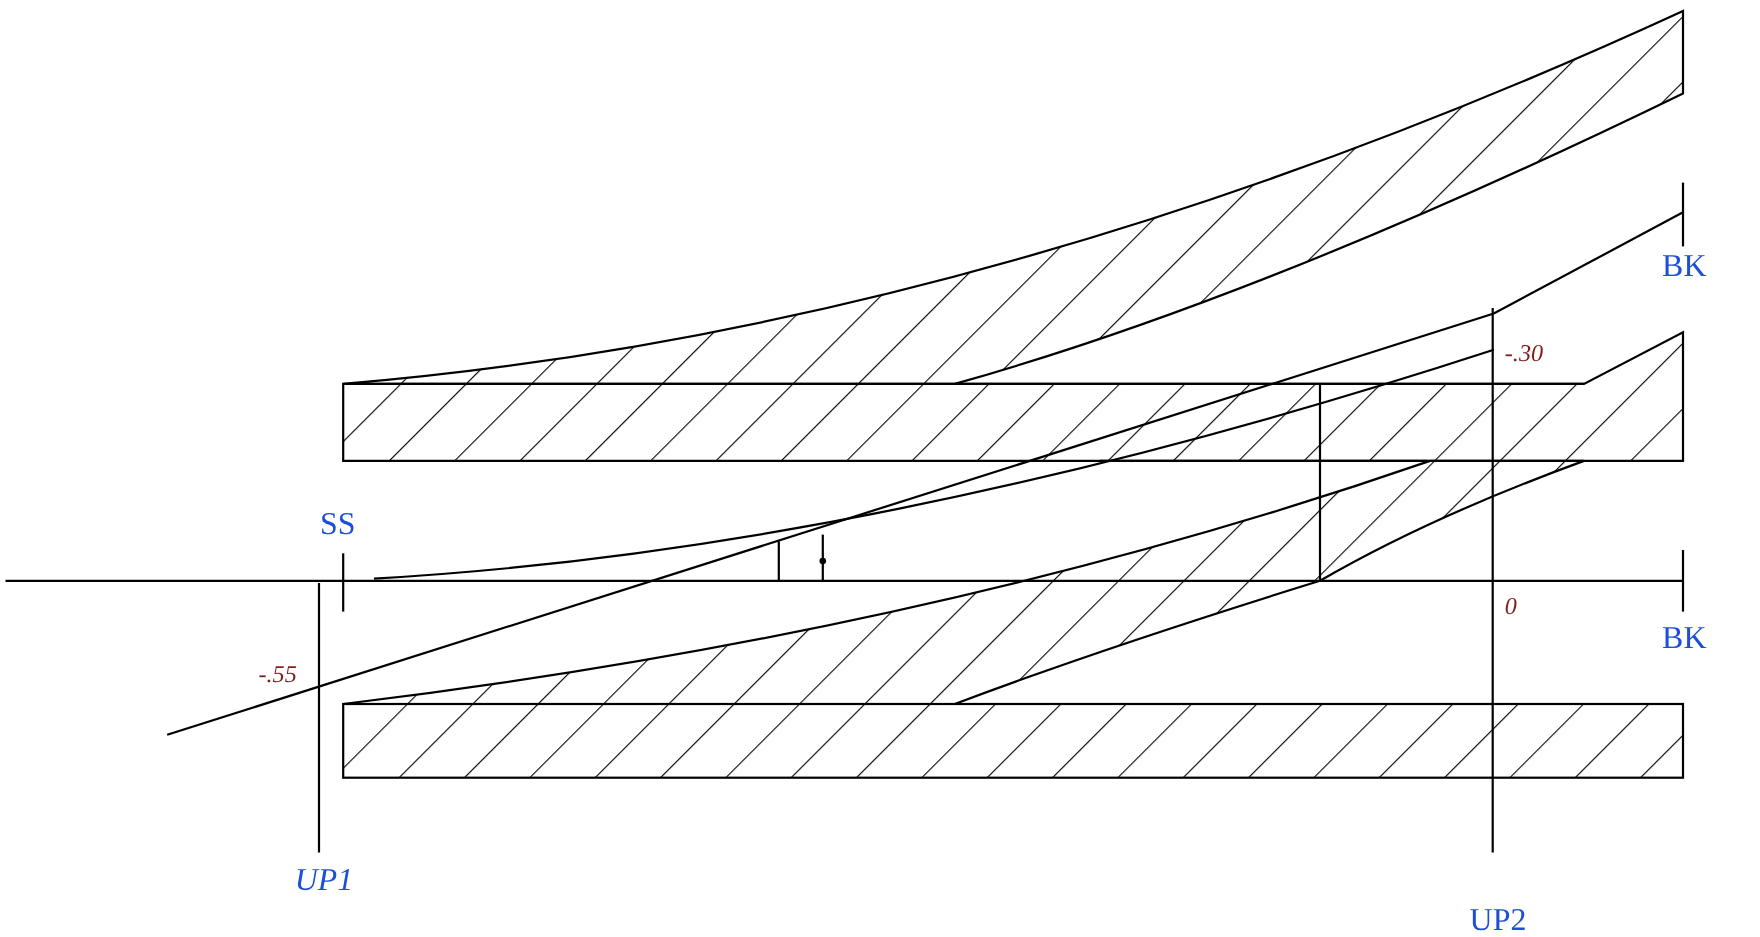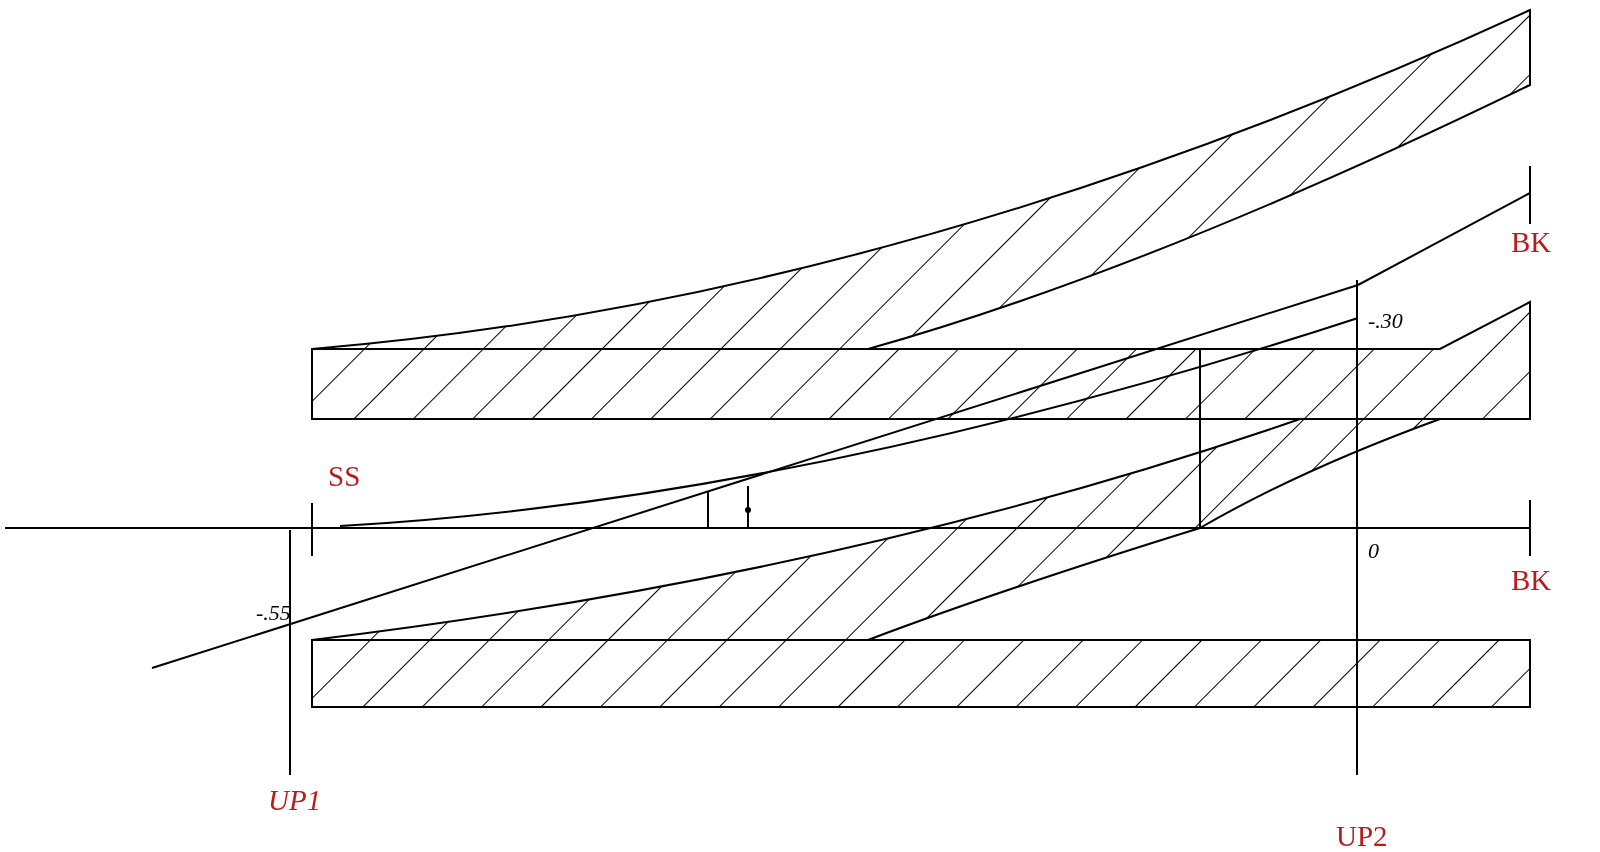--- a/index.html
+++ b/index.html
@@ -2,30 +2,30 @@
 <html><head>
   <meta charset="utf-8">
   <style>
     html, body { margin: 0; padding: 0; background: #ffffff; }
     body { width: 1600px; height: 852px; overflow: hidden; position: relative; }
     #canvas { position: absolute; left: 0; top: 0; width: 1600px; height: 852px; }
     .lbl {
       position: absolute;
       font-family: "Liberation Serif", "DejaVu Serif", serif;
       font-size: 29px;
-      color: #b91c1c;
+      color: #1d4ed8;
       line-height: 1;
       white-space: nowrap;
     }
     .val {
       position: absolute;
       font-family: "Liberation Serif", "DejaVu Serif", serif;
       font-style: italic;
       font-size: 22px;
-      color: #000000;
+      color: #7f1d1d;
       line-height: 1;
       white-space: nowrap;
     }
   </style>
 </head>
 <body>
 
 <svg id="canvas" width="1600" height="852" viewBox="0 0 1600 852" xmlns="http://www.w3.org/2000/svg">
   <defs>
     <pattern id="hatch" patternUnits="userSpaceOnUse" width="42" height="42" patternTransform="rotate(45)">
@@ -59,21 +59,21 @@
   <line x1="290" y1="530" x2="290" y2="775" stroke="#000" stroke-width="2"></line>
 
   <line x1="1357" y1="280" x2="1357" y2="775" stroke="#000" stroke-width="2"></line>
 
   <line x1="312" y1="503" x2="312" y2="556" stroke="#000" stroke-width="2"></line>
 
   <line x1="1530" y1="166" x2="1530" y2="224" stroke="#000" stroke-width="2"></line>
   <line x1="1530" y1="500" x2="1530" y2="556" stroke="#000" stroke-width="2"></line>
 </svg>
 
-<div class="lbl" style="left:291px; top:462px;margin-left:37px;">SS</div>
+<div class="lbl" style="left:291px; top:462px;">SS</div>
 <div class="lbl" style="left:1511px; top:228px;">BK</div>
 <div class="lbl" style="left:1511px; top:566px;">BK</div>
 <div class="lbl" style="left:268px; top:786px;font-style:italic;">UP1</div>
 <div class="lbl" style="left:1336px; top:786px;margin-top:36px;">UP2</div>
 
 <div class="val" style="left:1368px; top:310px;">-.30</div>
 <div class="val" style="left:1368px; top:540px;">0</div>
-<div class="val" style="left:235px; top:602px;margin-left:21px;">-.55</div>
+<div class="val" style="left:235px; top:602px;">-.55</div>
 
 </body></html>

